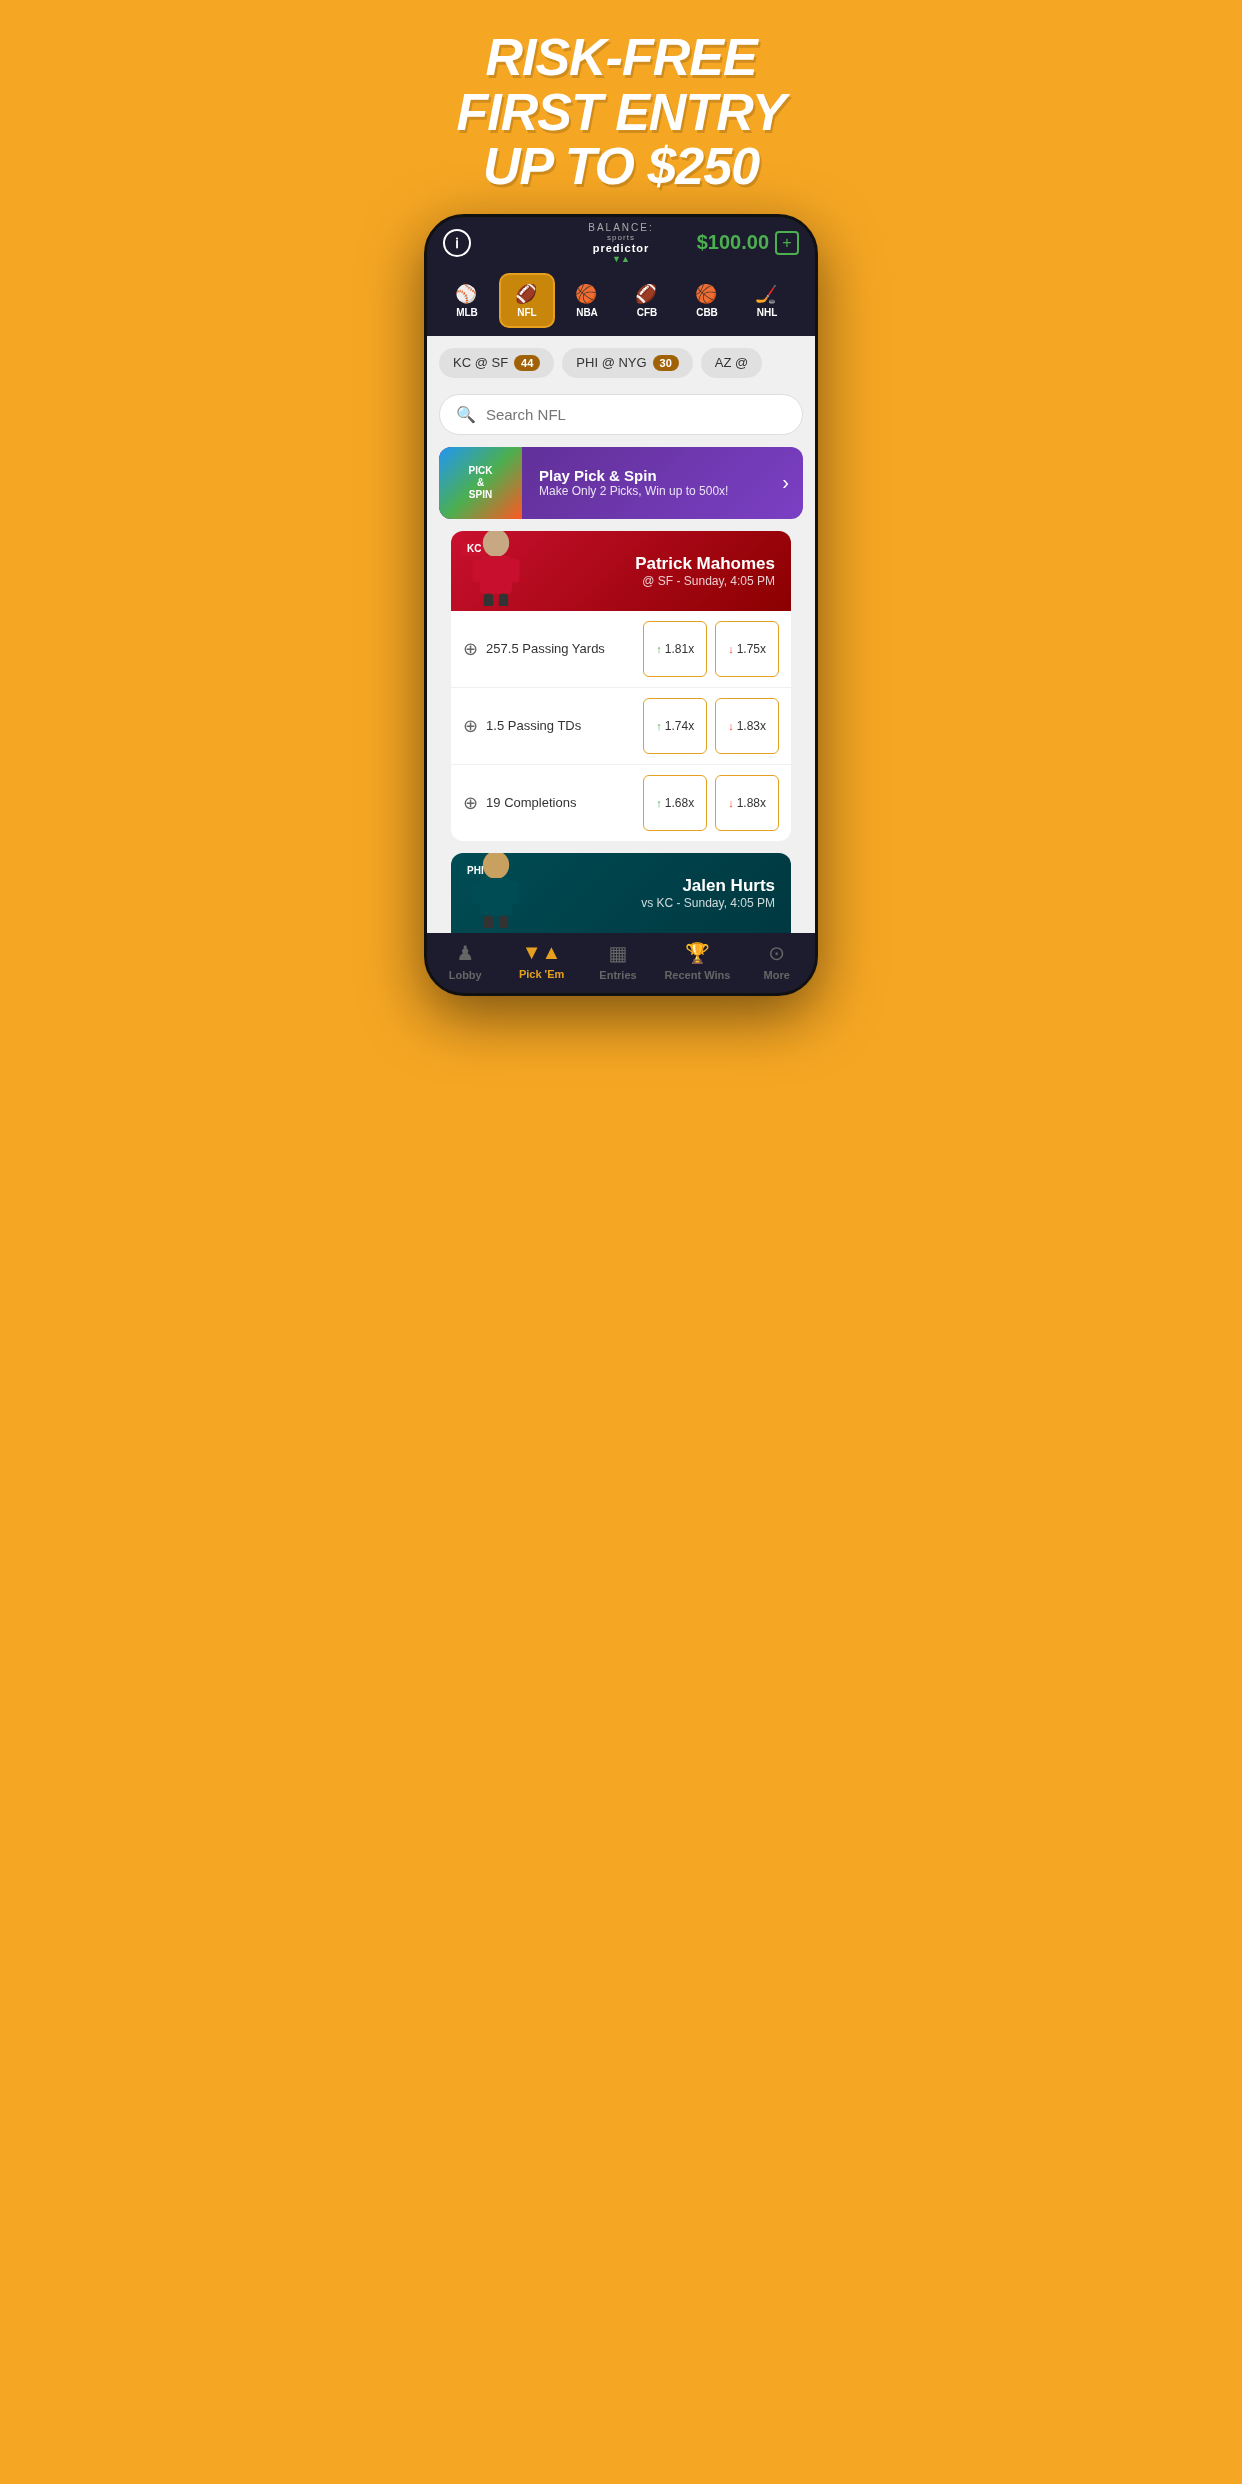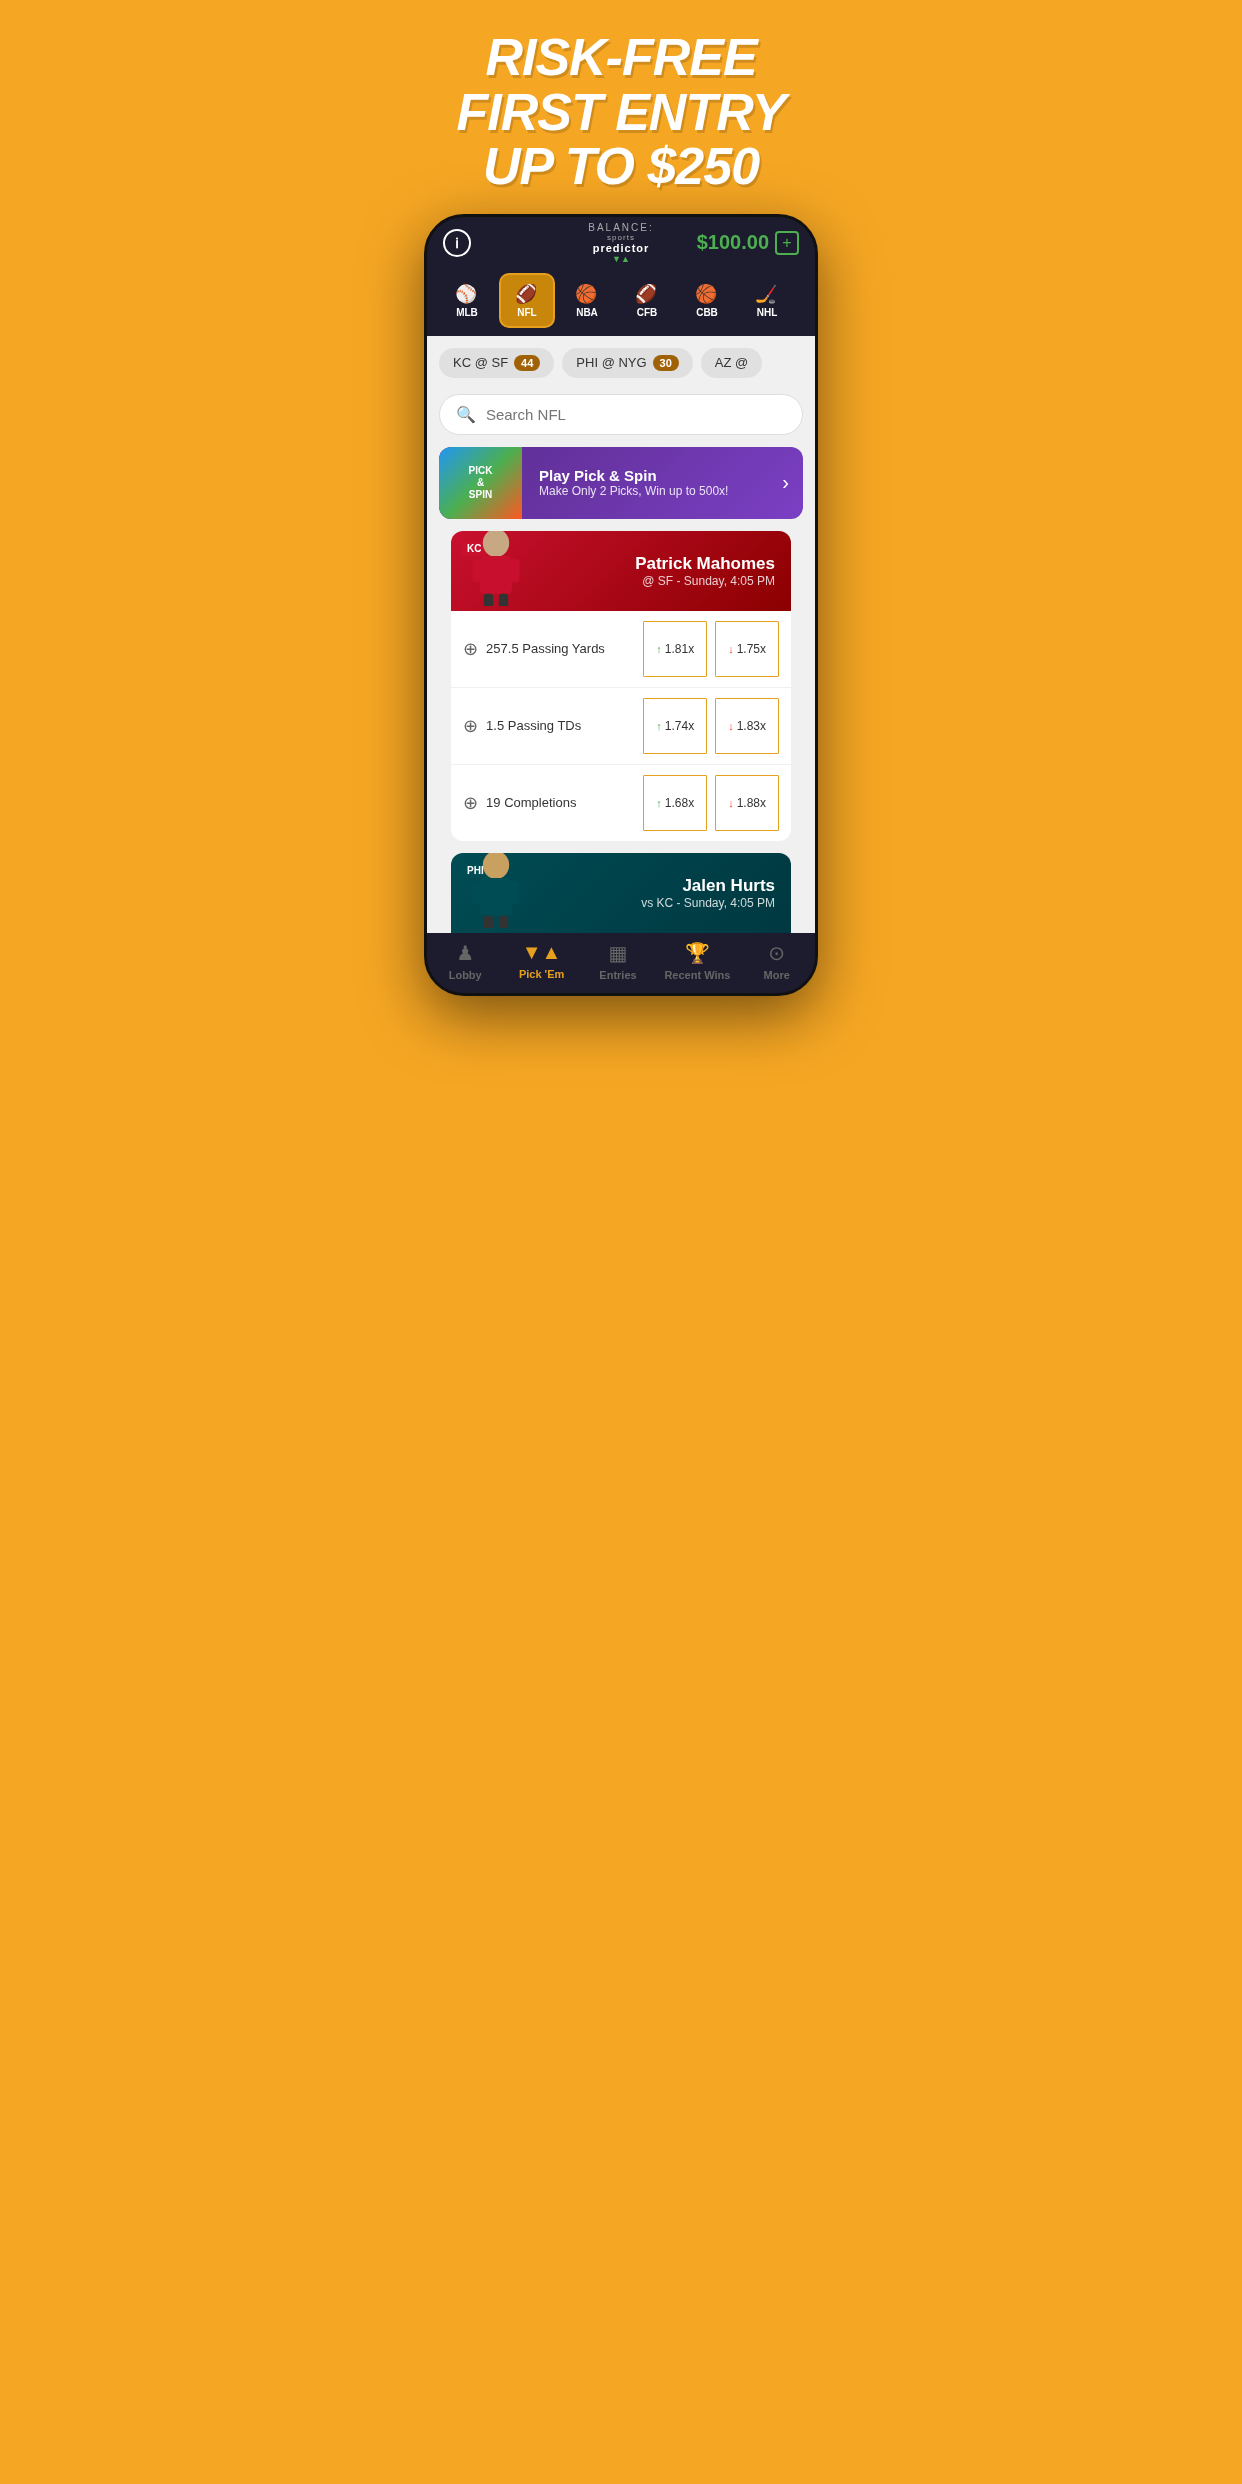--- a/index.html
+++ b/index.html
@@ -293,21 +293,21 @@
       font-size: 13px;
       color: #333;
       font-weight: 500;
     }
     .stat-buttons {
       display: flex;
       gap: 8px;
     }
     .stat-btn {
       border: 1.5px solid #E6A020;
-      border-radius: 1px;
+      border-radius: 6px;
       padding: 20px 12px;
       font-size: 12px;
       color: #333;
       background: #fff;
       display: flex;
       align-items: center;
       gap: 3px;
       cursor: pointer;
       min-width: 60px;
       justify-content: center;

